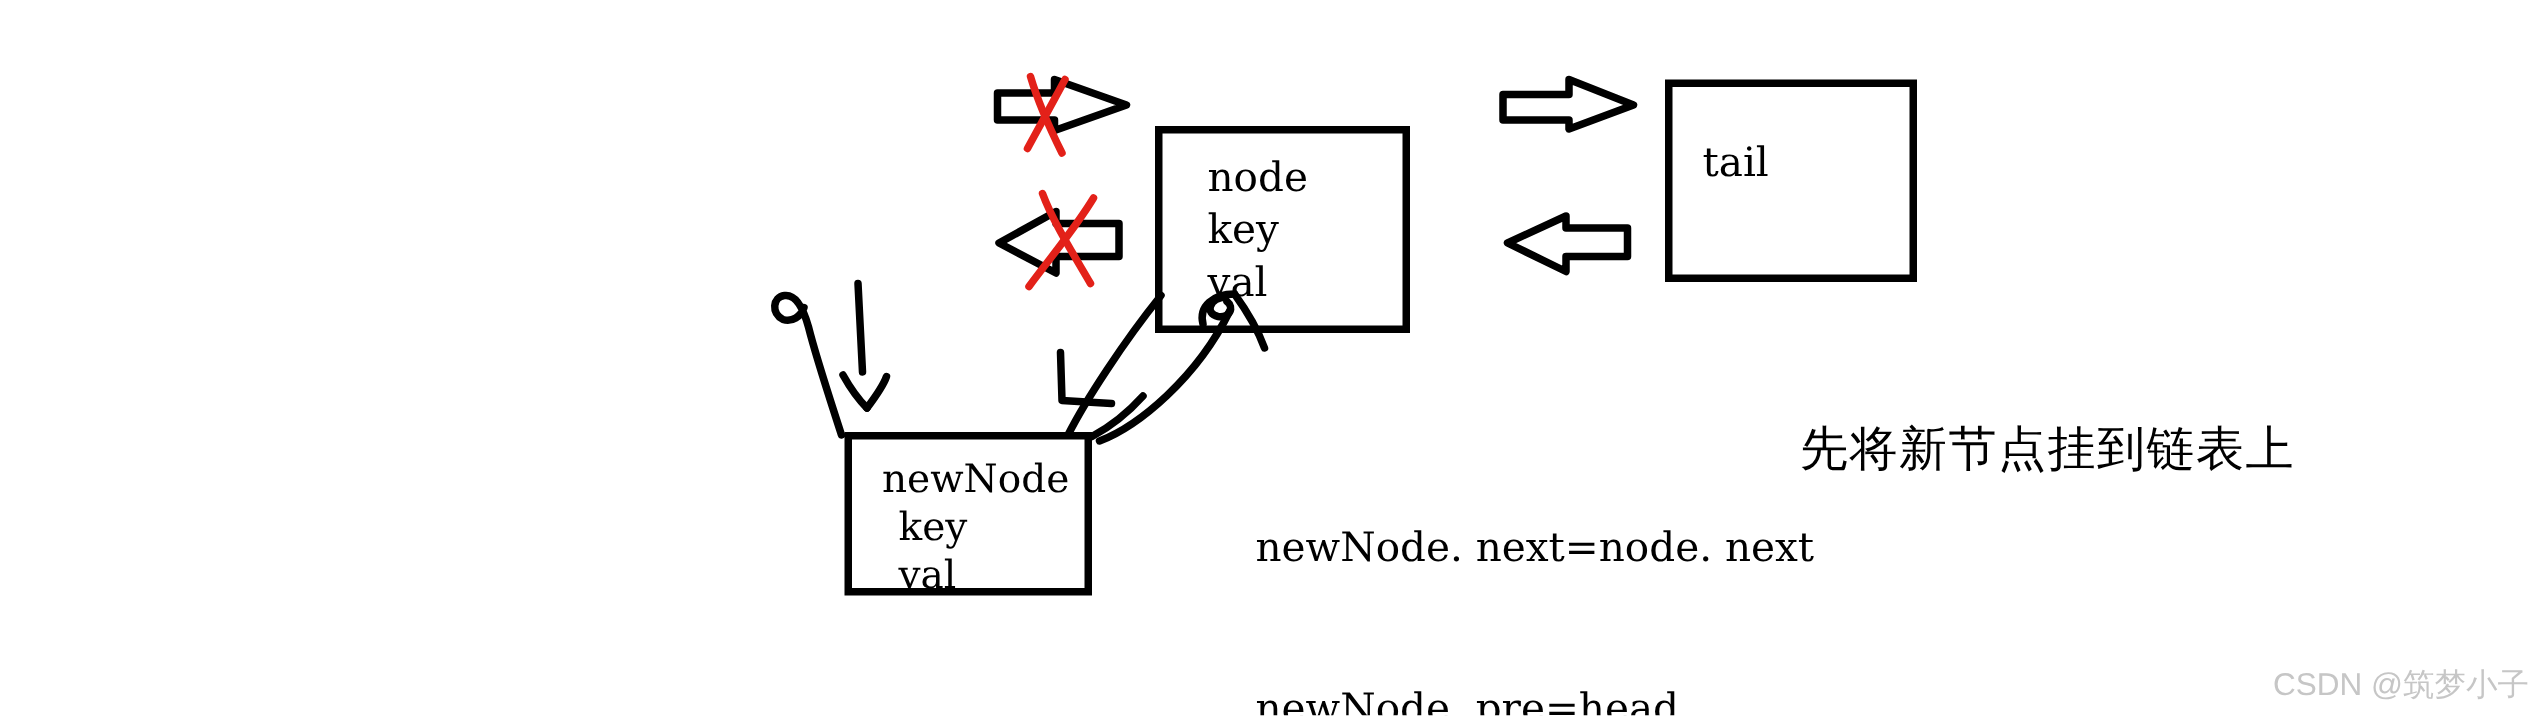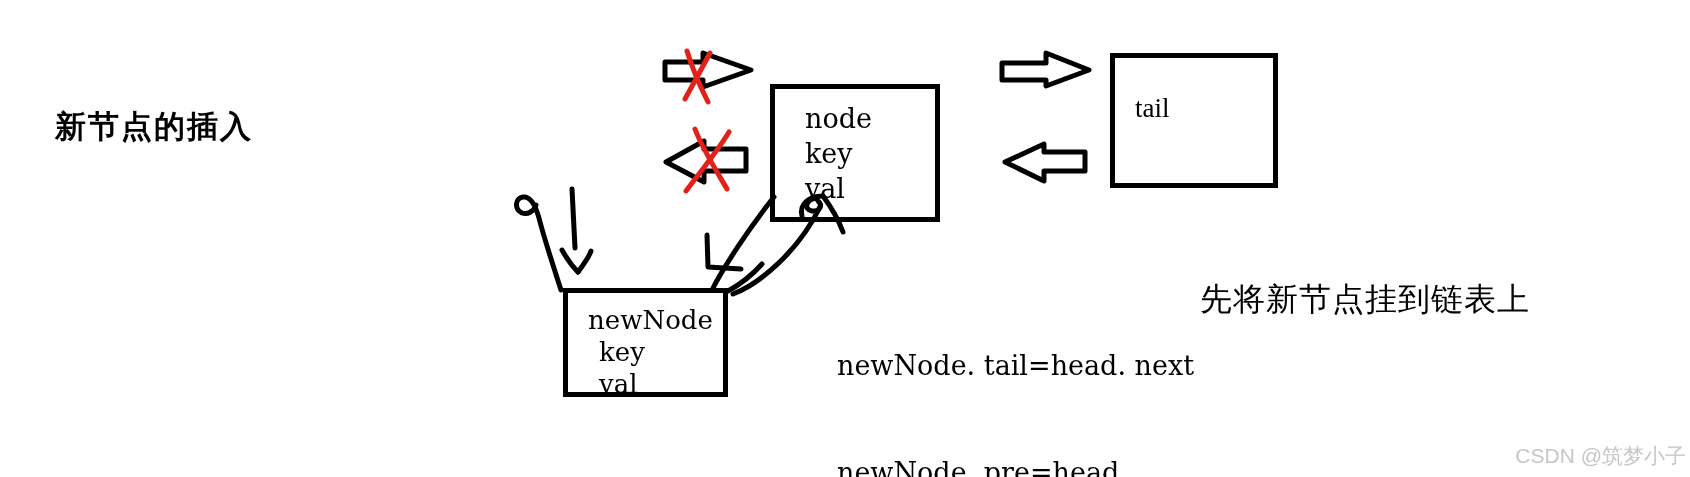--- a/index.html
+++ b/index.html
@@ -20,21 +20,21 @@
     font-size:31px;font-weight:bold;letter-spacing:2px;
   }
   .box{
     position:absolute;border:5px solid var(--ink);box-sizing:border-box;
     background:var(--bg);font-size:27px;line-height:1;
   }
   .box .line{display:block;}
   #box-head{left:453px;top:55px;width:184px;height:127px;padding:28px 0 0 40px;}
   #box-node{left:770px;top:52px;width:170px;height:138px;padding:12px 0 0 30px;margin-top:32px;}
   #box-node .line{line-height:35px;}
-  #box-tail{left:1110px;top:53px;width:168px;height:135px;padding:37px 16px 0 20px;font-family:Liberation Serif, serif;}
+  #box-tail{left:1110px;top:53px;width:168px;height:135px;padding:37px 16px 0 20px;}
   #box-newnode{left:563px;top:288px;width:165px;height:109px;padding:11px 0 0 20px;font-size:26px;}
   #box-newnode .line{line-height:32px;}
   #box-newnode .indent{padding-left:11px;}
   svg.overlay{position:absolute;left:0;top:0;pointer-events:none;}
   .code{
     position:absolute;left:837px;top:277px;font-size:27px;line-height:35.5px;
     white-space:pre;
   }
   .annotation{
     position:absolute;left:1200px;top:278px;font-size:32px;letter-spacing:1px;text-align:center;
@@ -45,21 +45,20 @@
   }
   .stroke{fill:none;stroke:var(--ink);stroke-width:5;stroke-linecap:round;stroke-linejoin:round;}
   .blockarrow{fill:var(--bg);stroke:var(--ink);stroke-width:5;stroke-linejoin:round;}
   .cross{fill:none;stroke:var(--cross);stroke-width:5;stroke-linecap:round;}
 </style>
 </head>
 <body>
 
 <div id="canvas">
 
-  <div class="title">新节点的插入</div>
 
 
   <div class="box" id="box-node">
     <span class="line">node</span>
     <span class="line">key</span>
     <span class="line">val</span>
   </div>
 
   <div class="box" id="box-tail">
     <span class="line">tail</span>
@@ -113,21 +112,21 @@
       <path class="stroke" d="M 817,198 C 806,199 803,209 812,211 C 820,212 823,205 818,201"></path>
       <path class="stroke" d="M 728,291 C 741,284 753,274 762,264"></path>
     </g>
 
     <g>
       <path class="stroke" d="M 707,235 L 708,267 L 741,269"></path>
     </g>
   </svg>
 
   <div class="code">
-    <div>newNode. tail=head. next</div>
+    <div>newNode. next=node. next</div>
     <div>newNode. pre=head</div>
     
     
   </div>
 
   <div class="annotation">先将新节点挂到链表上</div>
 
   <div class="watermark">CSDN @筑梦小子</div>
 
 </div>

